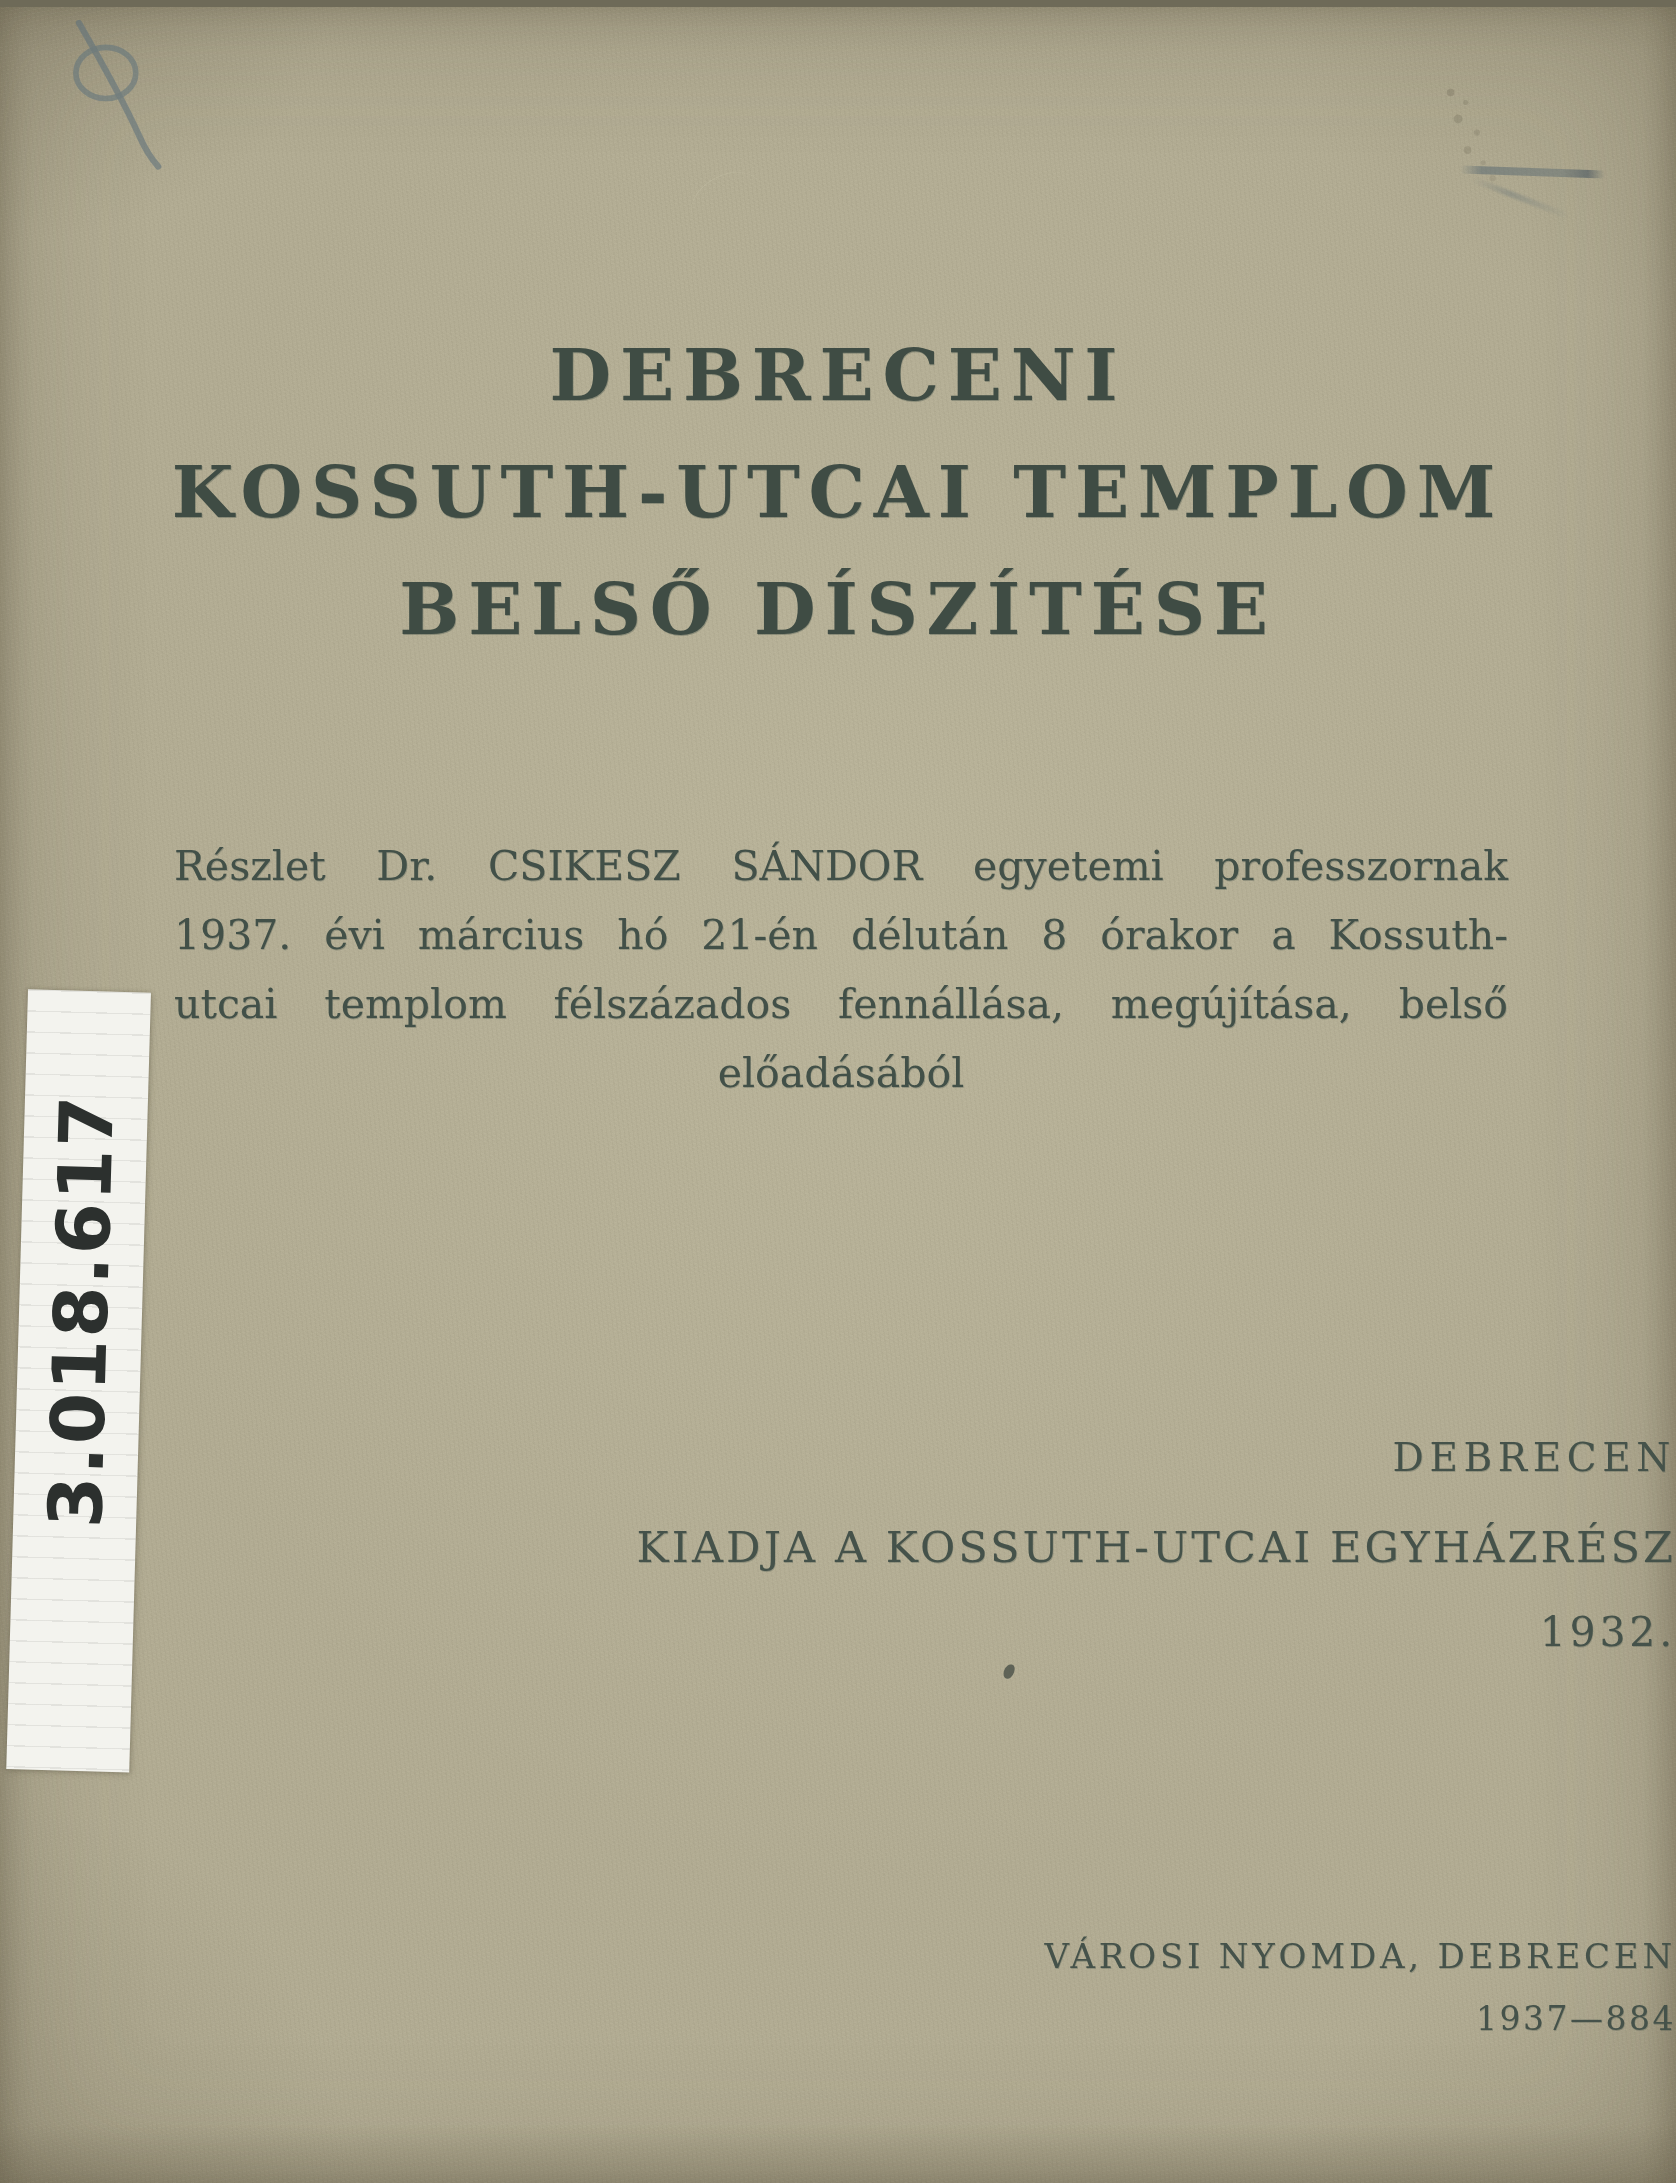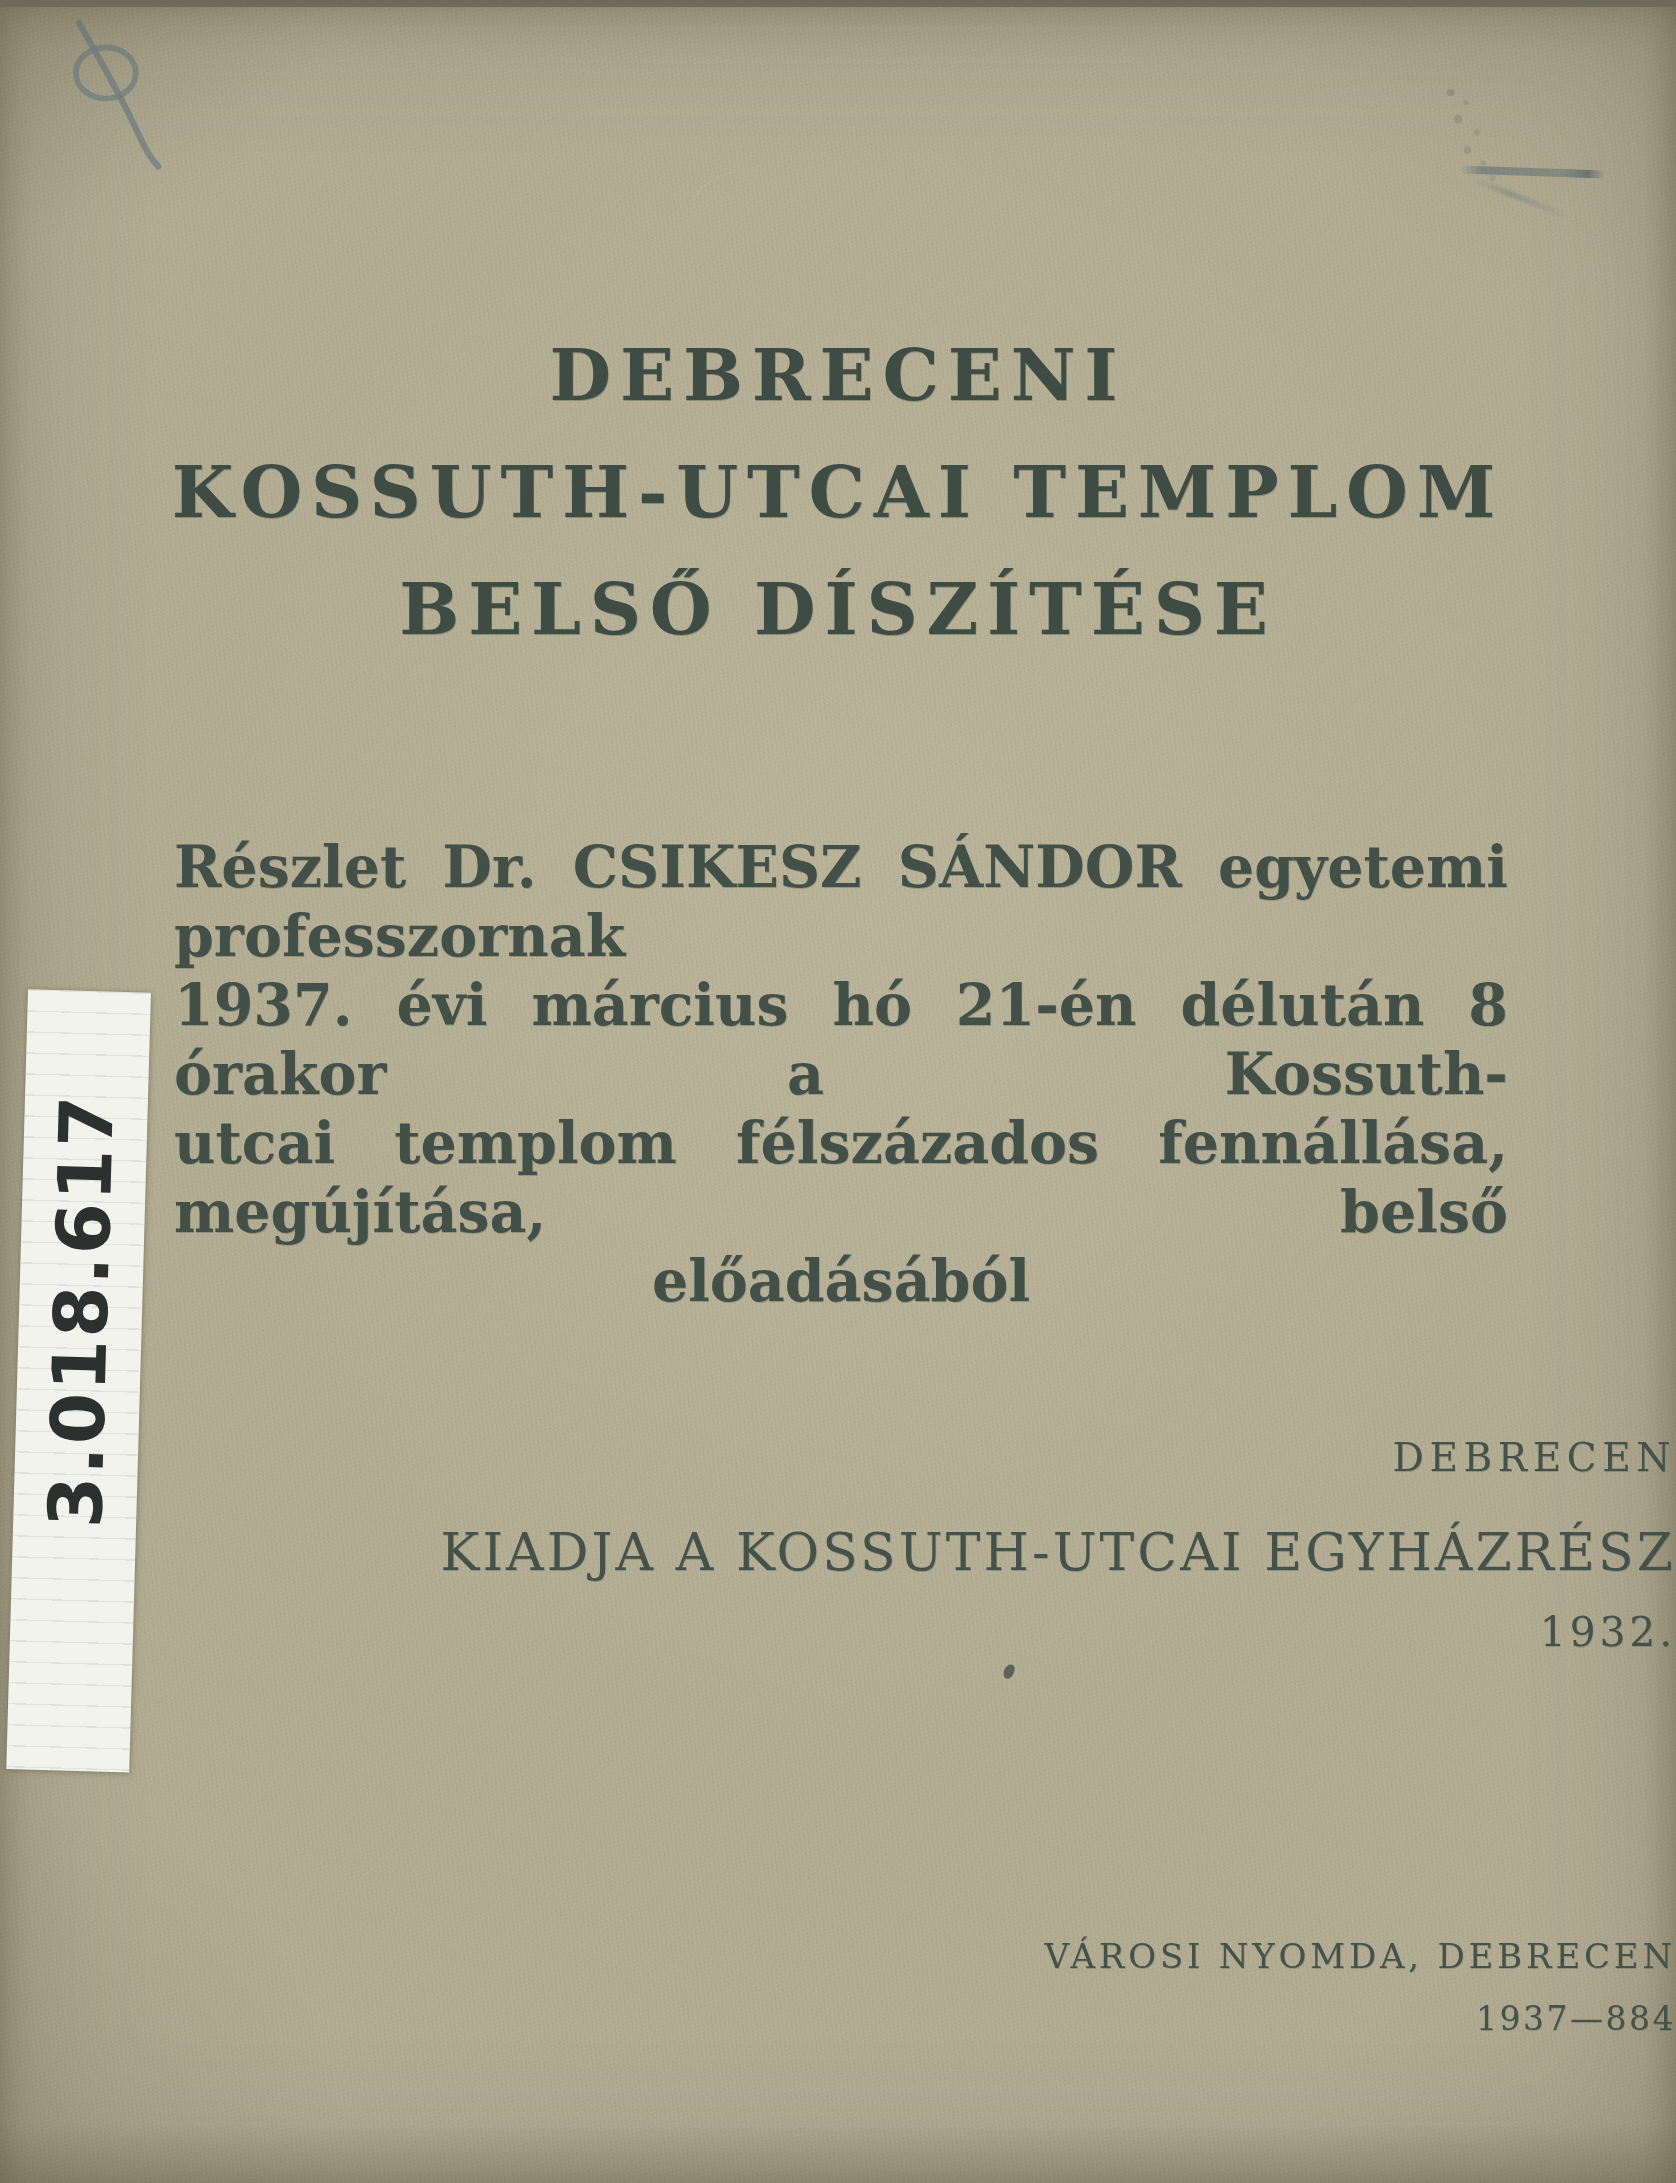--- a/index.html
+++ b/index.html
@@ -43,37 +43,37 @@
     font-size:71px;
     letter-spacing:8.8px;
     line-height:117px;
     text-shadow:0.6px 0.6px 0 rgba(63,76,68,.35);
   }
   .title .t-line{white-space:nowrap;}
 
   .lecture{
     position:absolute;left:174px;width:1334px;top:825px;
     color:#425048;
-    font-weight:bold;
-    font-size:57px;
+    font-weight:normal;
+    font-size:41px;
     line-height:69px;
     text-shadow:0.6px 0.6px 0 rgba(66,80,72,.30);
   }
   .lecture .p-line{ text-align:justify; text-align-last:justify; white-space:normal; }
   .lecture .p-line.last{ text-align:center; text-align-last:center; }
 
   .imprint{
     position:absolute;left:12px;right:0;
     text-align:right;
     color:#45524a;
     font-weight:normal;
     text-shadow:0.6px 0.6px 0 rgba(69,82,74,.30);
   }
   .place{ top:1428px; font-size:39px; letter-spacing:5.6px; }
-  .publisher{ top:1515px; font-size:52px; letter-spacing:3.1px; }
+  .publisher{ top:1515px; font-size:43px; letter-spacing:3.1px; }
   .pubyear{ top:1601px; font-size:41px; letter-spacing:3.8px; }
   .printer{ top:1929px; font-size:34px; letter-spacing:3.8px; }
   .printcode{ top:1992px; font-size:33px; letter-spacing:2.5px; }
 
   
   .label{
     position:absolute;left:27.5px;top:984px;width:123px;height:780px;
     background:#f3f3ee;
     background-image:repeating-linear-gradient(to bottom, rgba(150,150,145,.18) 0 1.3px, rgba(0,0,0,0) 1.3px 21px);
     transform:rotate(1.6deg);

